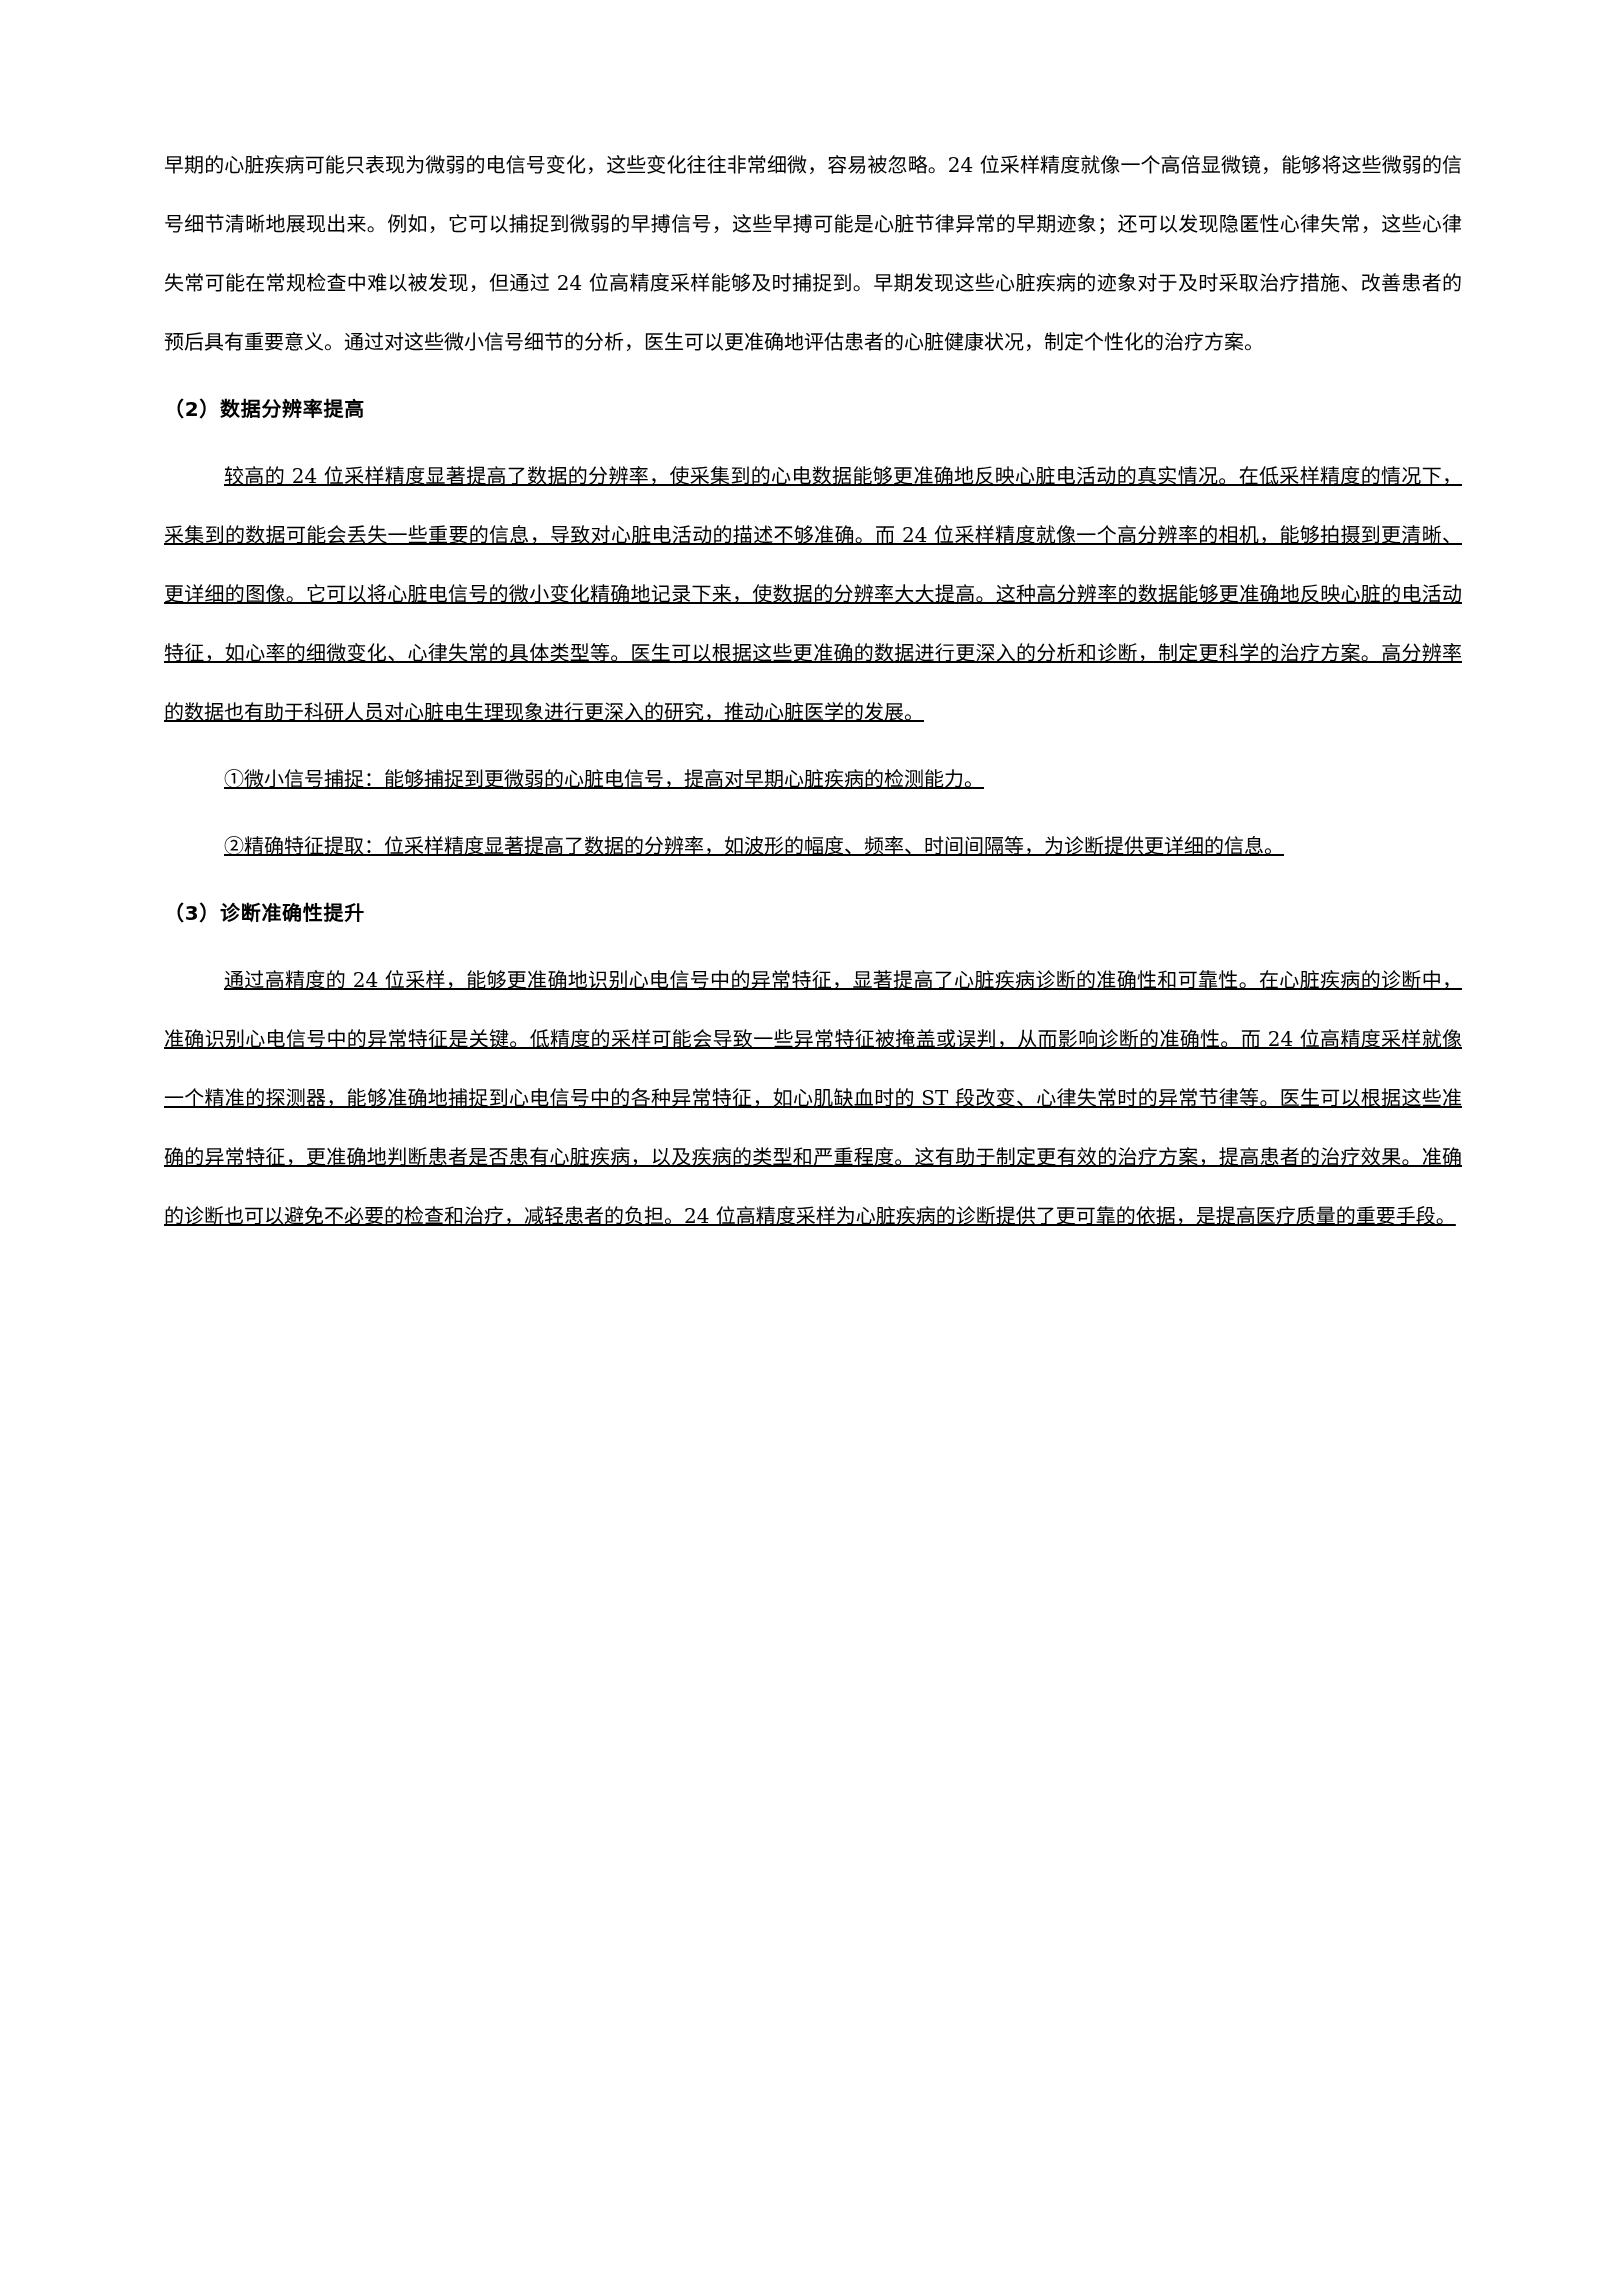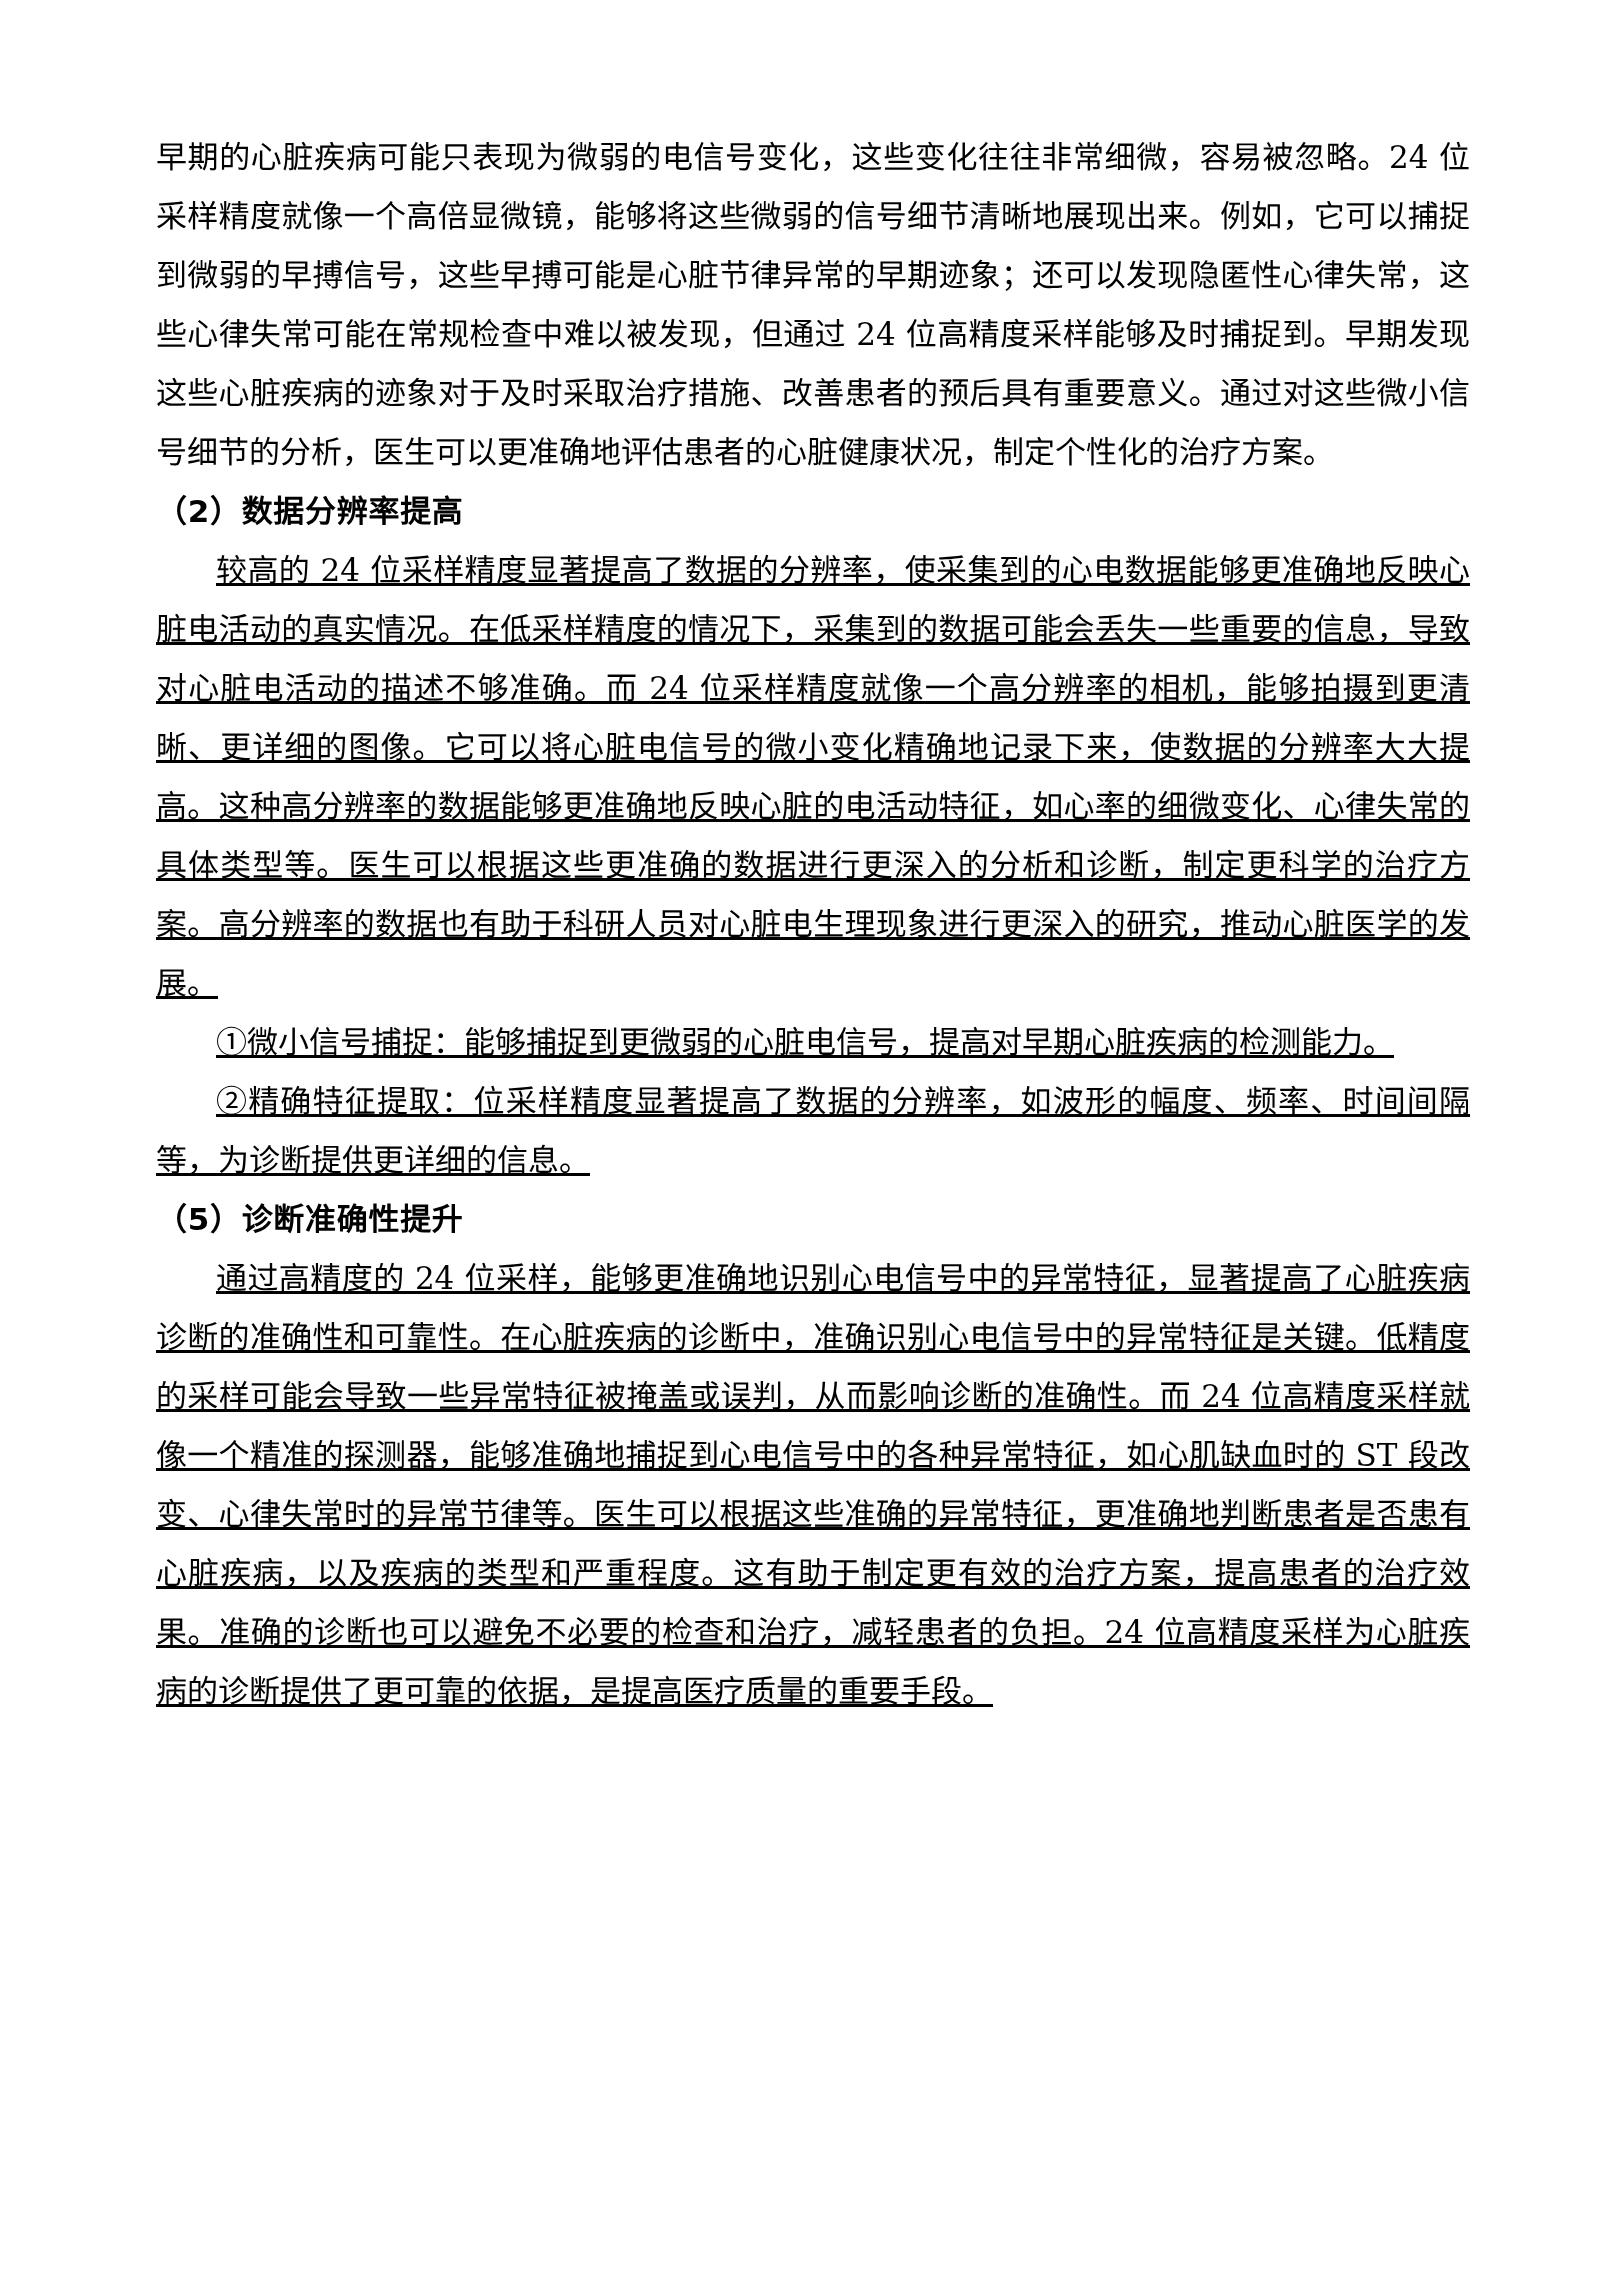--- a/index.html
+++ b/index.html
@@ -20,23 +20,23 @@
     box-sizing: border-box;
     overflow: hidden;
   }
   .content {
     position: absolute;
     left: 156px;
     top: 128px;
     width: 1314px;
   }
   p {
-    margin: 0;
+    margin: 8px;
     padding: 0;
-    font-size: 31px;
+    font-size: 20px;
     line-height: 59px;
     text-align: justify;
     text-justify: inter-ideograph;
     text-align-last: left;
     letter-spacing: 0;
     word-break: break-all;
     font-family: "DejaVu Serif", "Liberation Serif", serif;
   }
   p.cont {
     text-indent: 0;
@@ -63,19 +63,19 @@
 
     <p class="heading">（2）数据分辨率提高</p>
 
     <p class="indent">较高的 24 位采样精度显著提高了数据的分辨率，使采集到的心电数据能够更准确地反映心脏电活动的真实情况。在低采样精度的情况下，采集到的数据可能会丢失一些重要的信息，导致对心脏电活动的描述不够准确。而 24 位采样精度就像一个高分辨率的相机，能够拍摄到更清晰、更详细的图像。它可以将心脏电信号的微小变化精确地记录下来，使数据的分辨率大大提高。这种高分辨率的数据能够更准确地反映心脏的电活动特征，如心率的细微变化、心律失常的具体类型等。医生可以根据这些更准确的数据进行更深入的分析和诊断，制定更科学的治疗方案。高分辨率的数据也有助于科研人员对心脏电生理现象进行更深入的研究，推动心脏医学的发展。</p>
 
     <p class="indent">①微小信号捕捉：能够捕捉到更微弱的心脏电信号，提高对早期心脏疾病的检测能力。</p>
 
     <p class="indent">②精确特征提取：位采样精度显著提高了数据的分辨率，如波形的幅度、频率、时间间隔等，为诊断提供更详细的信息。</p>
 
 
-    <p class="heading">（5）诊断准确性提升</p>
+    <p class="heading">（3）诊断准确性提升</p>
 
     <p class="indent">通过高精度的 24 位采样，能够更准确地识别心电信号中的异常特征，显著提高了心脏疾病诊断的准确性和可靠性。在心脏疾病的诊断中，准确识别心电信号中的异常特征是关键。低精度的采样可能会导致一些异常特征被掩盖或误判，从而影响诊断的准确性。而 24 位高精度采样就像一个精准的探测器，能够准确地捕捉到心电信号中的各种异常特征，如心肌缺血时的 ST 段改变、心律失常时的异常节律等。医生可以根据这些准确的异常特征，更准确地判断患者是否患有心脏疾病，以及疾病的类型和严重程度。这有助于制定更有效的治疗方案，提高患者的治疗效果。准确的诊断也可以避免不必要的检查和治疗，减轻患者的负担。24 位高精度采样为心脏疾病的诊断提供了更可靠的依据，是提高医疗质量的重要手段。</p>
 
   </div>
 </div>
 
 
 </body></html>

